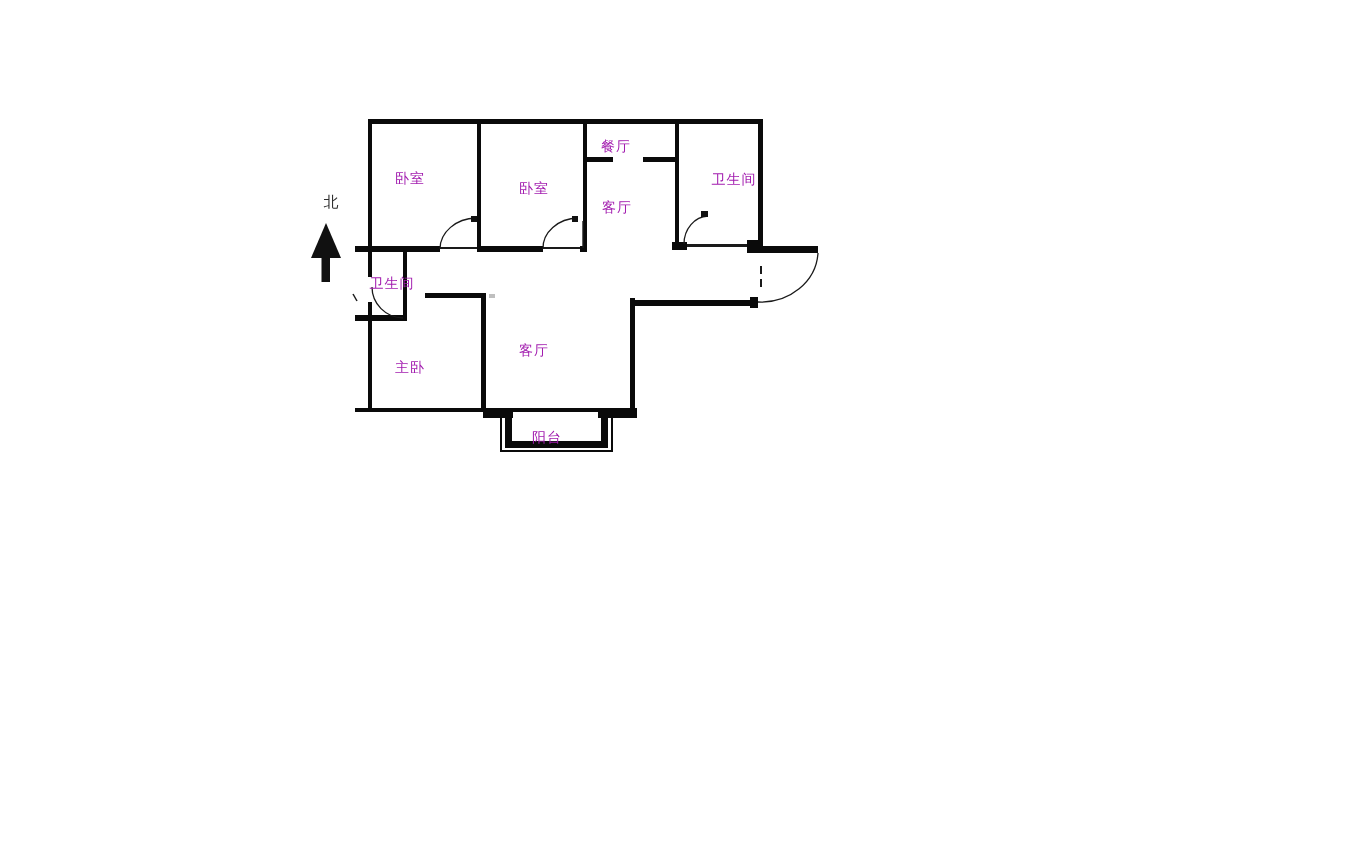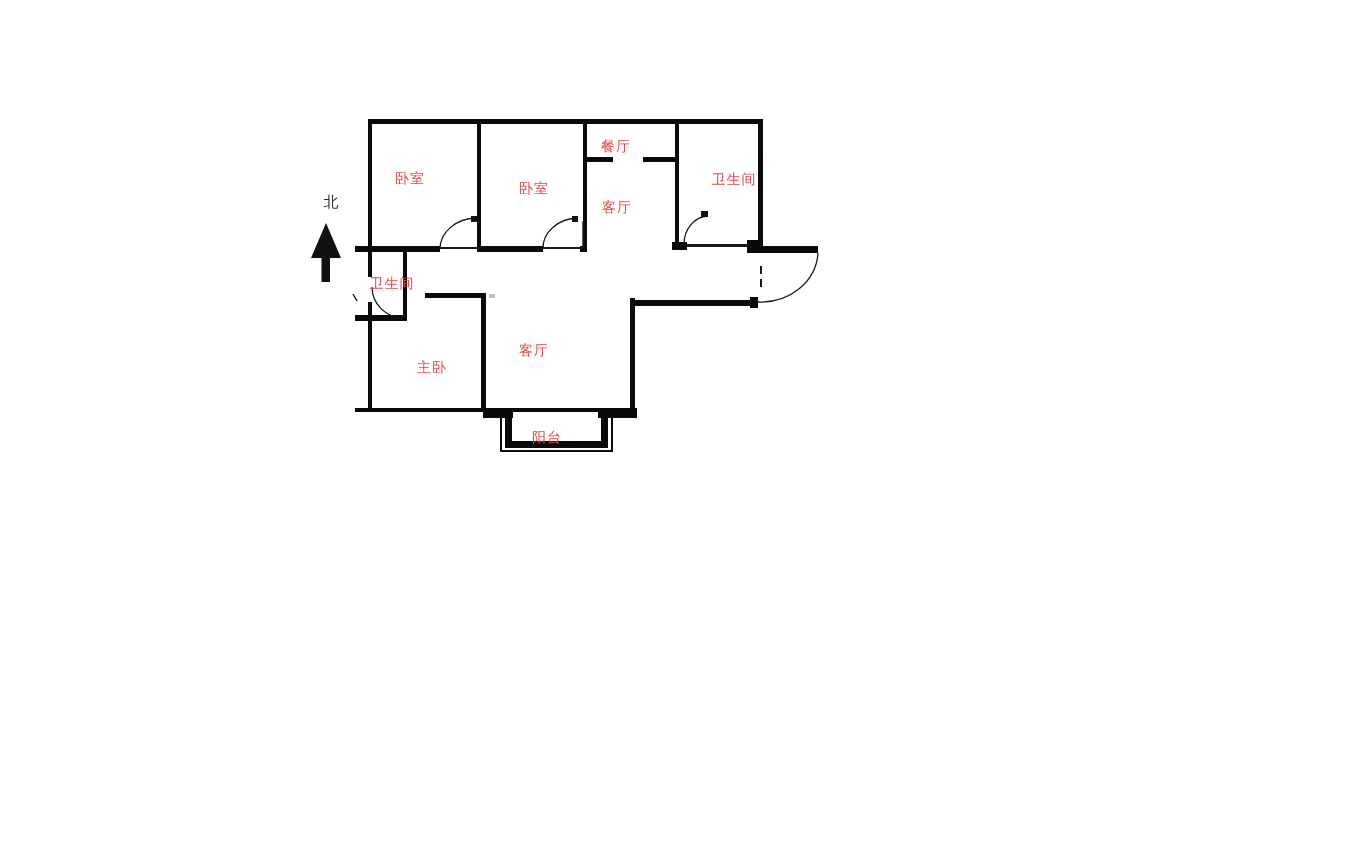--- a/index.html
+++ b/index.html
@@ -4,21 +4,21 @@
 <style>
   html,body{margin:0;padding:0;background:#fff;}
   .canvas{
     position:relative;width:1360px;height:842px;background:#ffffff;overflow:hidden;
     font-family:"DejaVu Sans","Liberation Sans",sans-serif;
   }
   .wall{position:absolute;background:#0a0a0a;}
   .wall.thin{background:#1a1a1a;}
   .room-label{
     position:absolute;transform:translate(-50%,-50%);
-    font-size:14px;color:#ef4444;letter-spacing:1px;white-space:nowrap;
+    font-size:14px;color:#a21caf;letter-spacing:1px;white-space:nowrap;
     font-weight:500;
   }
   .north-label{
     position:absolute;transform:translate(-50%,-50%);
     font-size:15px;color:#2e2e2e;white-space:nowrap;
   }
   .balcony-outer{
     position:absolute;left:500px;top:412px;width:109px;height:38px;
     border-left:2px solid #0a0a0a;border-right:2px solid #0a0a0a;border-bottom:2px solid #0a0a0a;
   }
@@ -104,17 +104,17 @@
   </svg>
 
   <div class="north-label" style="left:331px;top:202px;">北</div>
 
   <div class="room-label" style="left:410px;top:179px;">卧室</div>
   <div class="room-label" style="left:534px;top:189px;">卧室</div>
   <div class="room-label" style="left:616px;top:147px;">餐厅</div>
   <div class="room-label" style="left:617px;top:208px;">客厅</div>
   <div class="room-label" style="left:734px;top:180px;">卫生间</div>
   <div class="room-label" style="left:392px;top:284px;">卫生间</div>
-  <div class="room-label" style="left:432px;top:368px;">主卧</div>
+  <div class="room-label" style="left:410px;top:368px;">主卧</div>
   <div class="room-label" style="left:534px;top:351px;">客厅</div>
   <div class="room-label" style="left:547px;top:438px;font-family:Liberation Serif, serif;">阳台</div>
 
 </div>
 
 </body></html>

